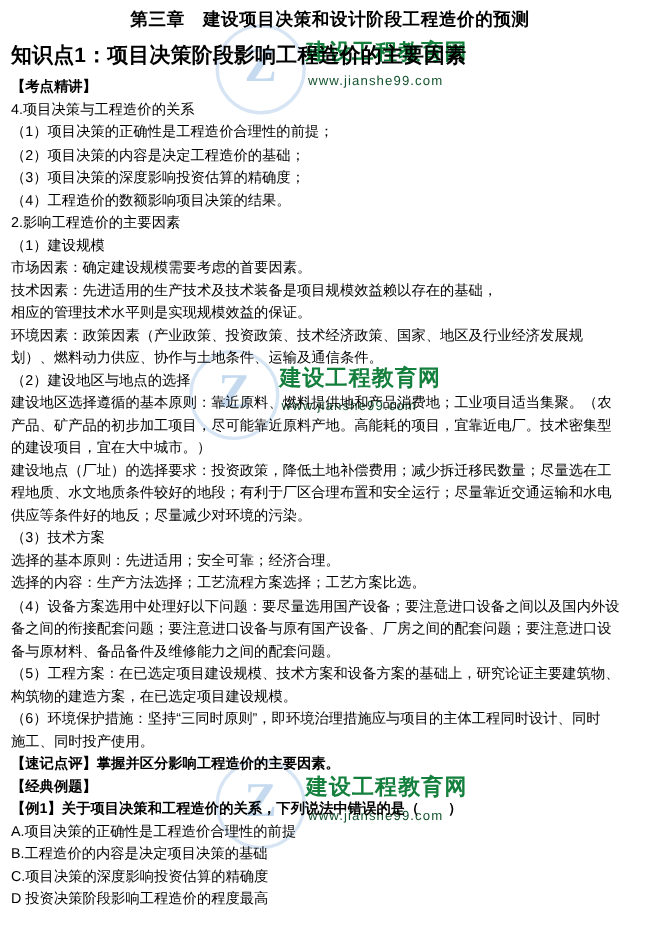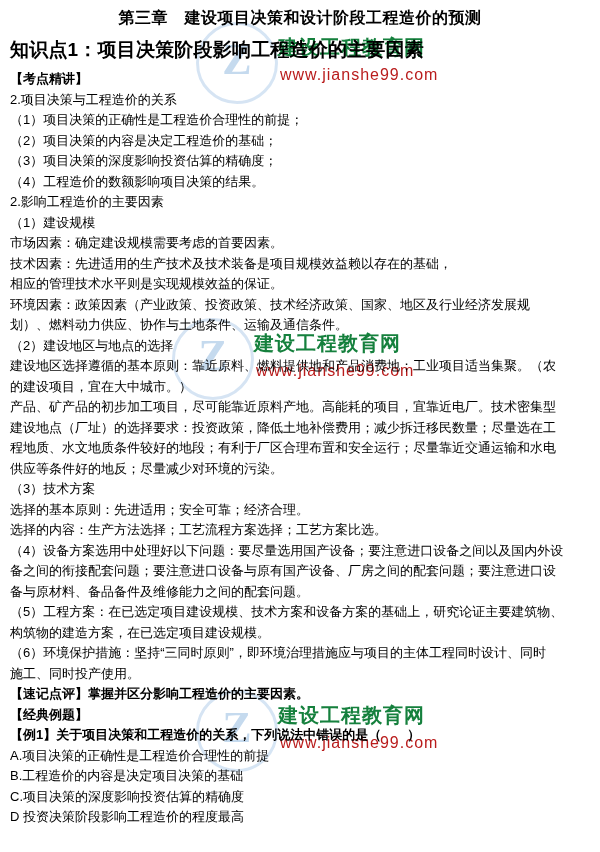--- a/index.html
+++ b/index.html
@@ -43,22 +43,22 @@
     opacity: 0.85;
   }
   .wm-text-main {
     color: #15803d;
     font-size: 20px;
     font-weight: bold;
     letter-spacing: 1px;
     white-space: nowrap;
   }
   .wm-text-sub {
-    color: #b91c1c;
-    font-size: 16px;
+    color: #14532d;
+    font-size: 12px;
     letter-spacing: 1px;
     white-space: nowrap;
   }
   .wm-set-1 { top: 22px; left: 196px; }
   .wm-set-1 .wm-logo { position: absolute; top: 0; left: 0; }
   .wm-set-1 .wm-text-main { position: absolute; top: 12px; left: 82px; }
   .wm-set-1 .wm-text-sub { position: absolute; top: 44px; left: 84px; }
 
   .wm-set-2 { top: 318px; left: 172px; }
   .wm-set-2 .wm-logo { position: absolute; top: 0; left: 0; }
@@ -120,36 +120,36 @@
     <div class="wm-logo">Z</div>
     <div class="wm-text-main">建设工程教育网</div>
     <div class="wm-text-sub">www.jianshe99.com</div>
   </div>
 
   <div class="content">
     <div class="chapter-title">第三章　建设项目决策和设计阶段工程造价的预测</div>
     <div class="kp-title">知识点1：项目决策阶段影响工程造价的主要因素</div>
     <div id="body-lines">
         <p class="line bracket-head">【考点精讲】</p>
-        <p class="line">2.项目决策与工程造价的关系</p>
+        <p class="line">4.项目决策与工程造价的关系</p>
         <p class="line">（1）项目决策的正确性是工程造价合理性的前提；</p>
         <p class="line">（2）项目决策的内容是决定工程造价的基础；</p>
         <p class="line">（3）项目决策的深度影响投资估算的精确度；</p>
         <p class="line">（4）工程造价的数额影响项目决策的结果。</p>
         <p class="line">2.影响工程造价的主要因素</p>
         <p class="line">（1）建设规模</p>
         <p class="line">市场因素：确定建设规模需要考虑的首要因素。</p>
         <p class="line">技术因素：先进适用的生产技术及技术装备是项目规模效益赖以存在的基础，</p>
         <p class="line">相应的管理技术水平则是实现规模效益的保证。</p>
         <p class="line">环境因素：政策因素（产业政策、投资政策、技术经济政策、国家、地区及行业经济发展规</p>
         <p class="line">划）、燃料动力供应、协作与土地条件、运输及通信条件。</p>
         <p class="line">（2）建设地区与地点的选择</p>
         <p class="line">建设地区选择遵循的基本原则：靠近原料、燃料提供地和产品消费地；工业项目适当集聚。（农</p>
+        <p class="line">产品、矿产品的初步加工项目，尽可能靠近原料产地。高能耗的项目，宜靠近电厂。技术密集型</p>
         <p class="line">的建设项目，宜在大中城市。）</p>
-        <p class="line">产品、矿产品的初步加工项目，尽可能靠近原料产地。高能耗的项目，宜靠近电厂。技术密集型</p>
         <p class="line">建设地点（厂址）的选择要求：投资政策，降低土地补偿费用；减少拆迁移民数量；尽量选在工</p>
         <p class="line">程地质、水文地质条件较好的地段；有利于厂区合理布置和安全运行；尽量靠近交通运输和水电</p>
         <p class="line">供应等条件好的地反；尽量减少对环境的污染。</p>
         <p class="line">（3）技术方案</p>
         <p class="line">选择的基本原则：先进适用；安全可靠；经济合理。</p>
         <p class="line">选择的内容：生产方法选择；工艺流程方案选择；工艺方案比选。</p>
         <p class="line">（4）设备方案选用中处理好以下问题：要尽量选用国产设备；要注意进口设备之间以及国内外设</p>
         <p class="line">备之间的衔接配套问题；要注意进口设备与原有国产设备、厂房之间的配套问题；要注意进口设</p>
         <p class="line">备与原材料、备品备件及维修能力之间的配套问题。</p>
         <p class="line">（5）工程方案：在已选定项目建设规模、技术方案和设备方案的基础上，研究论证主要建筑物、</p>

